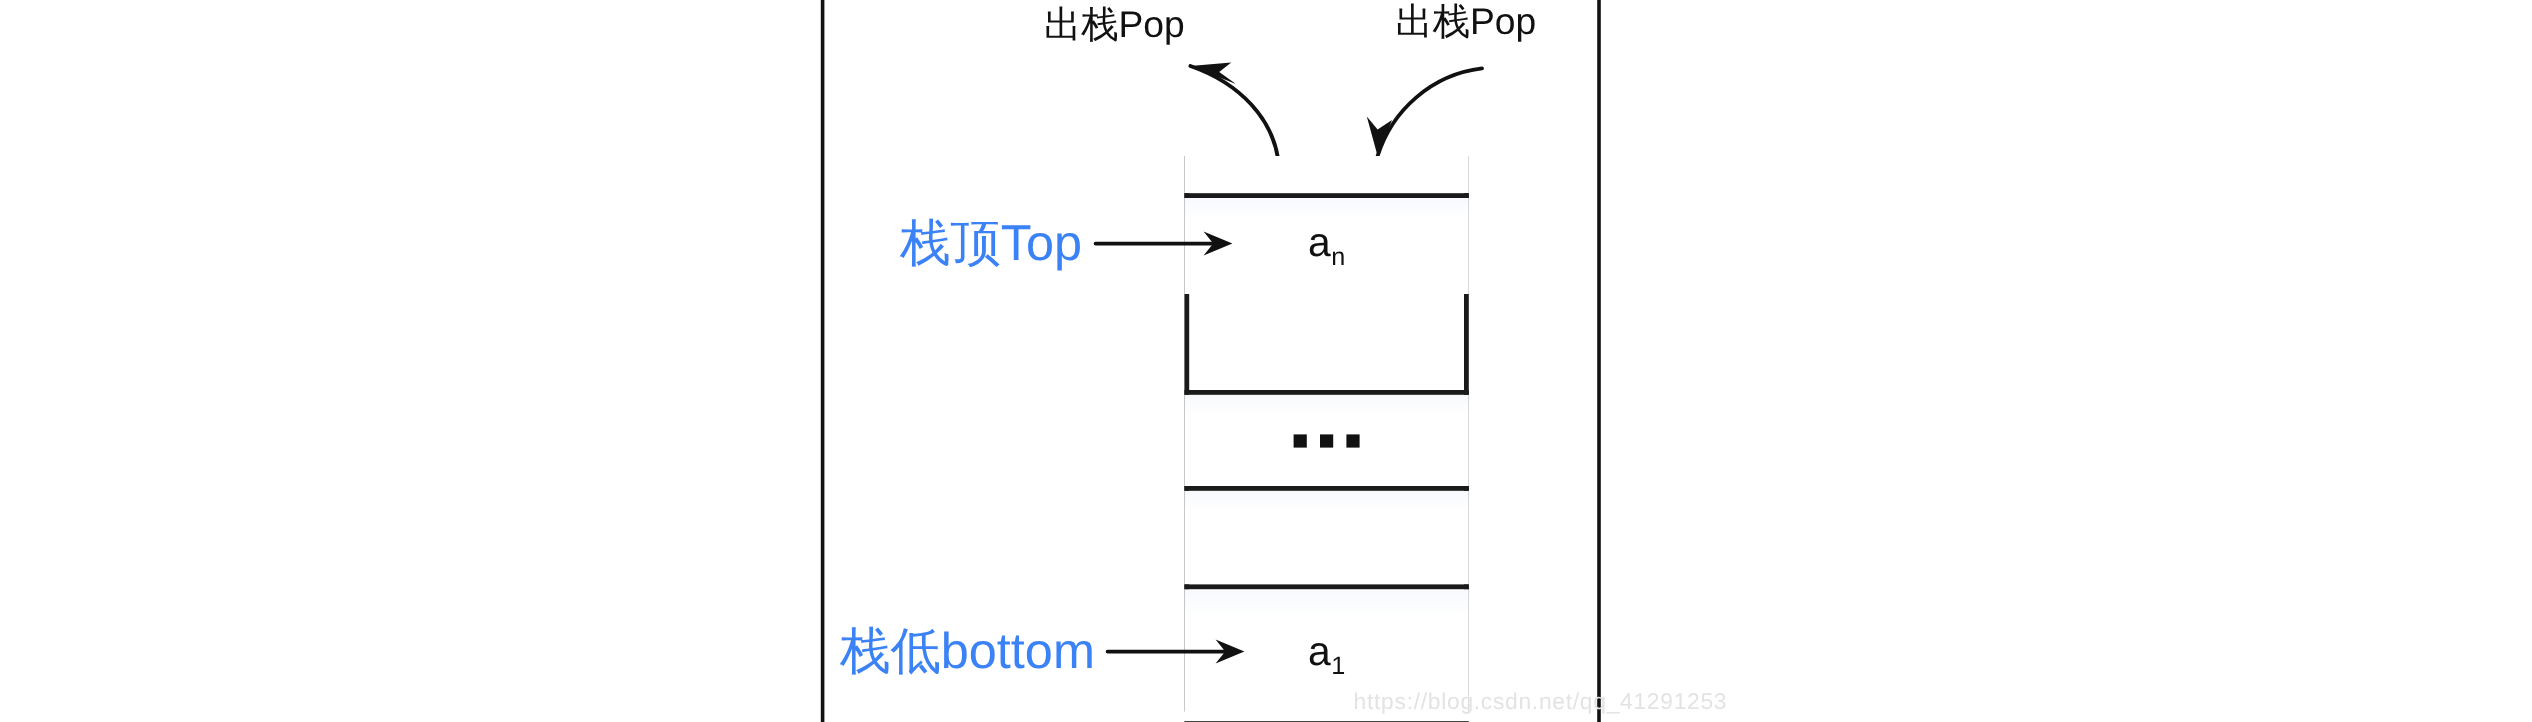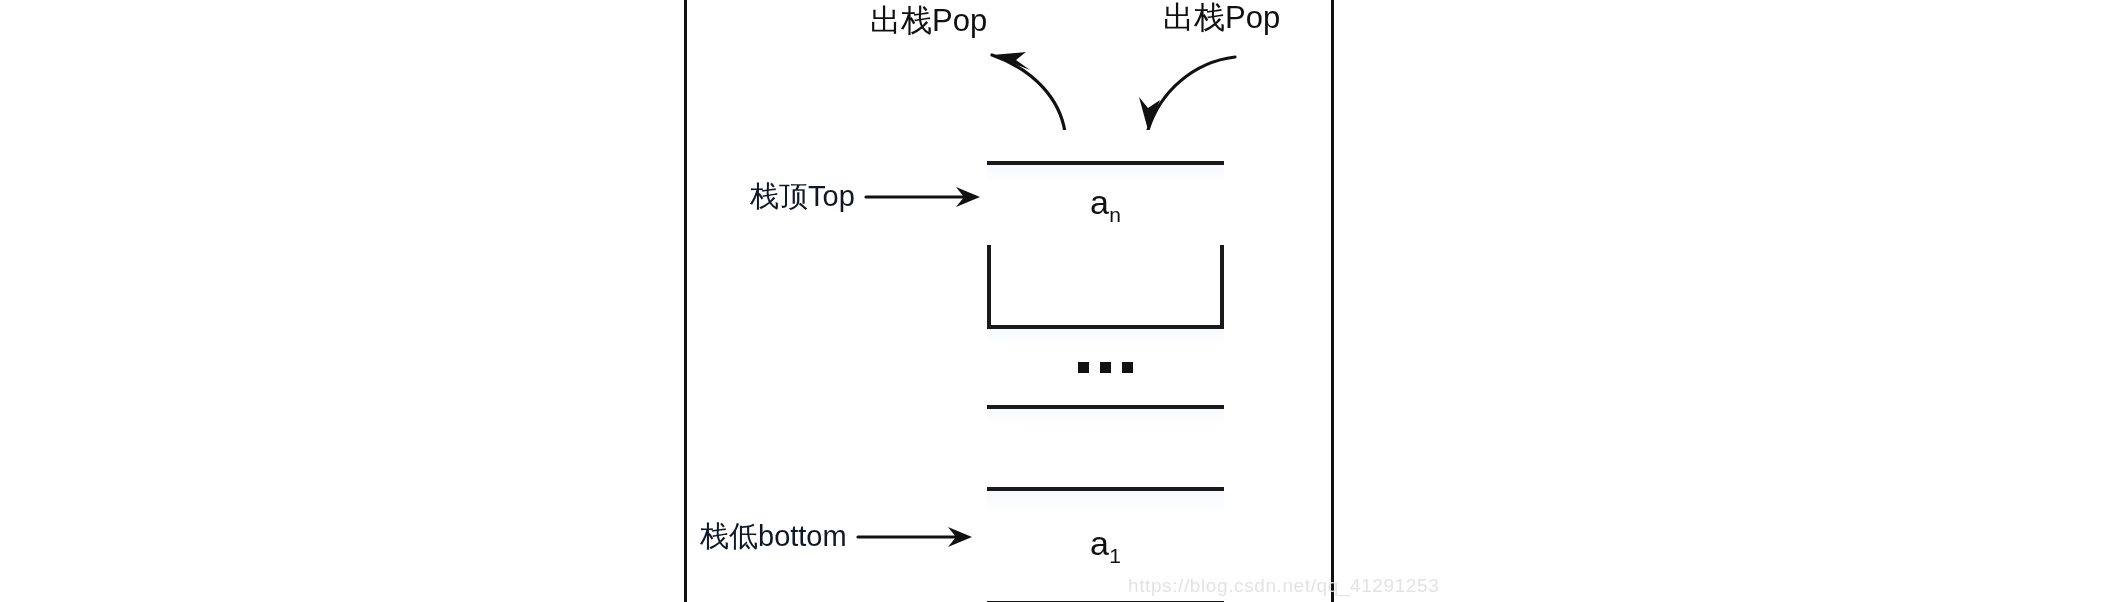--- a/index.html
+++ b/index.html
@@ -92,22 +92,22 @@
 
   
   .side-label {
     position: absolute;
     display: flex;
     align-items: center;
     gap: 9px;
     white-space: nowrap;
   }
   .side-label .txt {
-    font-size: 29px;
-    color: #0f172a;
+    font-size: 42px;
+    color: #3b82f6;
     line-height: 1;
   }
   .arrow-long {
     display: block;
   }
   #label-top    { left: 750px; top: 182px; }
   #label-bottom { left: 700px; top: 522px; }
 
   
   .curve-caption {

